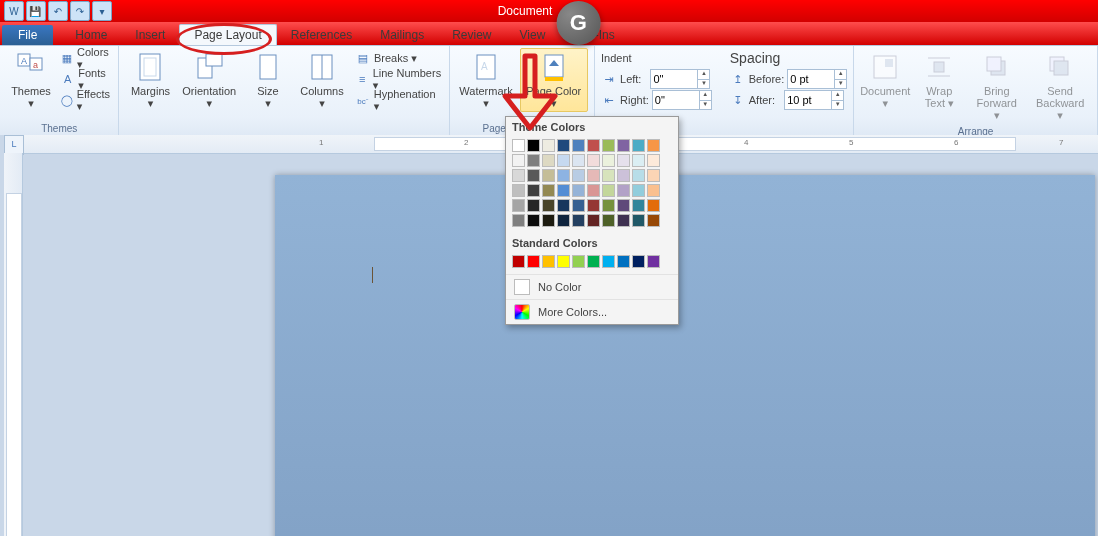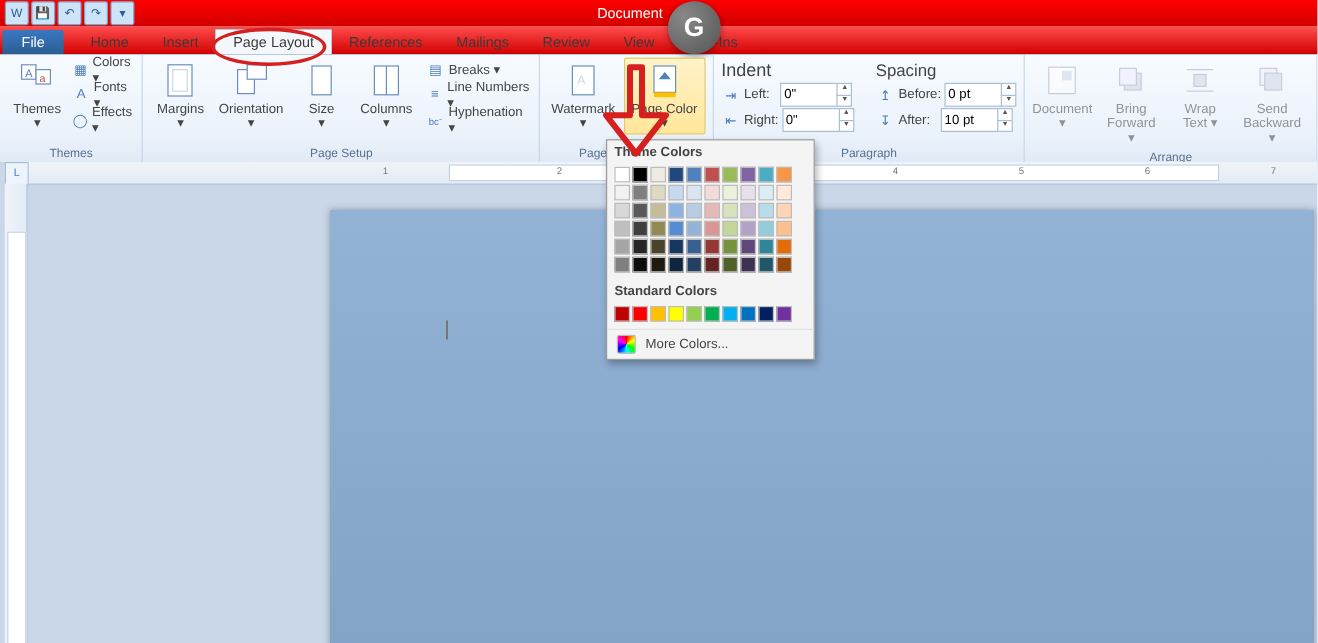--- a/index.html
+++ b/index.html
@@ -163,21 +163,20 @@
         <div class="smallrow">
             <span class="sic">≡</span>
             <span>Line Numbers ▾</span>
           </div>
         <div class="smallrow">
             <span class="sic" style="font-size:8px">bc⁻</span>
             <span>Hyphenation ▾</span>
           </div>
       </div>
     </div>
-    <div class="glabel">Page Setup</div>
   </div>
 
   <div class="group" style="width:155px">
     <div class="controls">
       <div class="bigbtn">
           <div class="ic">
             <svg width="26" height="30">
               <rect x="4" y="3" width="18" height="24" fill="#fff" stroke="#6a8fbf"></rect>
               <text x="8" y="18" font-size="10" fill="#c8d8ea">A</text>
             </svg>
@@ -194,21 +193,21 @@
           </div>
           <div class="lbl">Page Color ▾</div>
         </div>
     </div>
     <div class="glabel">Page Background</div>
   </div>
 
   <div class="group" style="width:274px">
     <div class="controls" style="gap:18px">
       <div class="stack">
-        <div class="smallrow" style="font-size:15px;color:#444">Indent</div>
+        <div class="smallrow" style="font-size:11px;color:#444">Indent</div>
         <div class="smallrow"><span class="sic">⇥</span><span>Left:</span>&nbsp;<span class="spin">
               <input value="0&quot;" style="">
               <span class="ar">
                 <div>▲</div>
                 <div>▼</div>
               </span>
             </span></div>
         <div class="smallrow">
             <span class="sic">⇤</span>
             <span>Right:</span>
@@ -236,52 +235,51 @@
           </div>
         <div class="smallrow"><span class="sic">↧</span><span>After:</span>&nbsp;<span class="spin">
               <input value="10 pt" style="">
               <span class="ar">
                 <div>▲</div>
                 <div>▼</div>
               </span>
             </span></div>
       </div>
     </div>
-    <div class="glabel">Paragraph</div>
   </div>
 
   <div class="group" style="flex:1">
     <div class="controls" style="opacity:.55">
       <div class="bigbtn">
           <div class="ic">
             <svg width="28" height="28">
               <rect x="3" y="3" width="22" height="22" fill="#fff" stroke="#aab"></rect>
               <rect x="14" y="6" width="8" height="8" fill="#cfd8e6"></rect>
             </svg>
           </div>
           <div class="lbl"><span>Document</span><br>▾</div>
-        </div>
-      <div class="bigbtn">
-          <div class="ic">
-            <svg width="28" height="28">
-              <rect x="8" y="8" width="14" height="14" fill="#cfd8e6" stroke="#aab"></rect>
-              <rect x="4" y="4" width="14" height="14" fill="#eef" stroke="#aab"></rect>
-            </svg>
-          </div>
-          <div class="lbl">Bring Forward ▾</div>
         </div>
       <div class="bigbtn">
           <div class="ic">
             <svg width="28" height="28">
               <rect x="9" y="9" width="10" height="10" fill="#cfd8e6" stroke="#aab"></rect>
               <line x1="3" y1="5" x2="25" y2="5" stroke="#aab"></line>
               <line x1="3" y1="23" x2="25" y2="23" stroke="#aab"></line>
             </svg>
           </div>
           <div class="lbl">Wrap Text ▾</div>
+        </div>
+      <div class="bigbtn">
+          <div class="ic">
+            <svg width="28" height="28">
+              <rect x="8" y="8" width="14" height="14" fill="#cfd8e6" stroke="#aab"></rect>
+              <rect x="4" y="4" width="14" height="14" fill="#eef" stroke="#aab"></rect>
+            </svg>
+          </div>
+          <div class="lbl">Bring Forward ▾</div>
         </div>
       <div class="bigbtn">
           <div class="ic">
             <svg width="28" height="28">
               <rect x="4" y="4" width="14" height="14" fill="#eef" stroke="#aab"></rect>
               <rect x="8" y="8" width="14" height="14" fill="#cfd8e6" stroke="#aab"></rect>
             </svg>
           </div>
           <div class="lbl">Send Backward ▾</div>
         </div>
@@ -382,20 +380,24 @@
       <div class="sw" style="background: rgb(255, 192, 0);"></div>
       <div class="sw" style="background: rgb(255, 255, 0);"></div>
       <div class="sw" style="background: rgb(146, 208, 80);"></div>
       <div class="sw" style="background: rgb(0, 176, 80);"></div>
       <div class="sw" style="background: rgb(0, 176, 240);"></div>
       <div class="sw" style="background: rgb(0, 112, 192);"></div>
       <div class="sw" style="background: rgb(0, 32, 96);"></div>
       <div class="sw" style="background: rgb(112, 48, 160);"></div>
     </div>
   <div class="ddrow">
+      <span class="chip"></span>
+      <span>No Color</span>
+    </div>
+  <div class="ddrow">
       <span class="chip" style="background:conic-gradient(red,yellow,lime,cyan,blue,magenta,red);border-radius:2px"></span>
       <span>More Colors...</span>
     </div>
 </div>
 
 <div class="anno-circle"></div>
 <div class="anno-arrow">
   <svg width="130" height="80">
       <path d="M60 4 L60 44 L40 44 L65 76 L90 44 L70 44 L70 4 Z" fill="none" stroke="#d61f1f" stroke-width="5" stroke-linejoin="round"></path>
     </svg>

